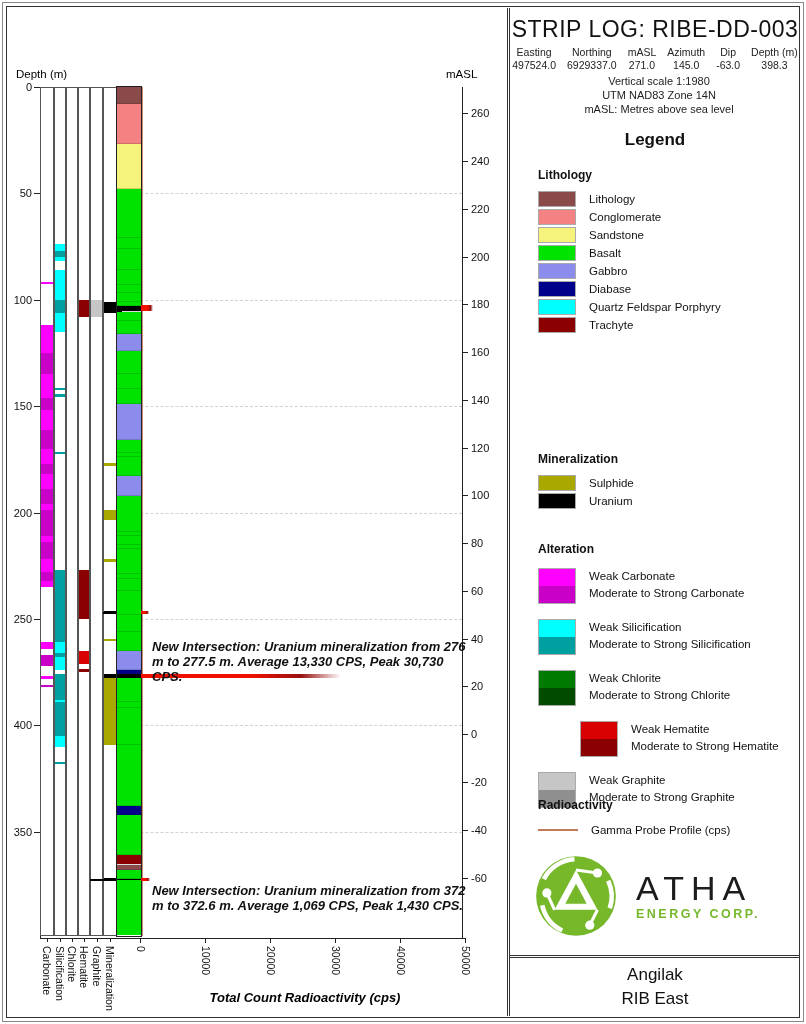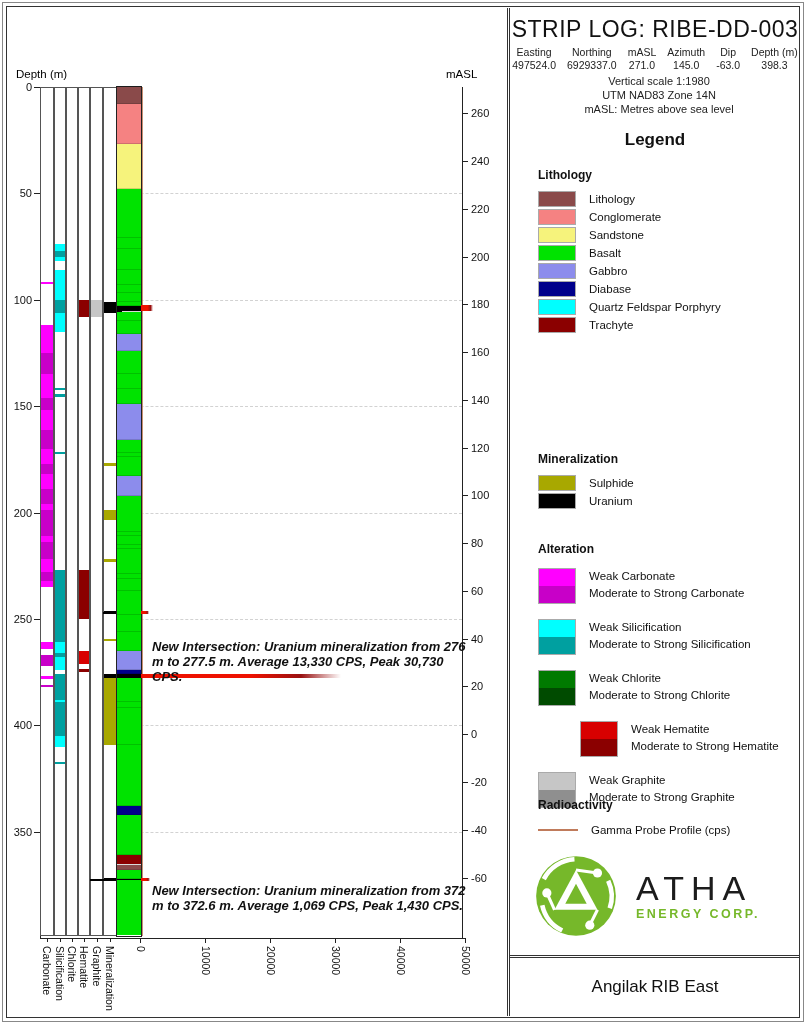--- a/index.html
+++ b/index.html
@@ -21,21 +21,21 @@
   .lrow{display:flex;align-items:center;gap:13px;margin-bottom:2px;}
   .lrow .lab{font-size:11.5px;color:#111;}
   .sechead{font-size:12px;font-weight:700;color:#111;}
   .altlab{font-size:11.5px;color:#111;line-height:17px;}
   #hdr-title{font-size:23px;letter-spacing:.5px;color:#111;text-align:center;}
   .fld{text-align:center;font-size:10.5px;color:#222;line-height:13px;}
   .note{font-size:11px;color:#222;text-align:center;line-height:14px;}
   #legend-title{font-size:17px;font-weight:700;text-align:center;color:#111;}
   #brandtxt .big{font-size:34px;letter-spacing:7px;color:#1c1c1c;line-height:34px;}
   #brandtxt .sub{font-size:12.5px;letter-spacing:2.5px;color:#76b82a;font-weight:700;margin-top:2px;}
-  #footer{position:absolute;left:0;right:0;bottom:0;height:58px;border-top:3px double #333;display:flex;align-items:center;justify-content:center;gap:4px;}
+  #footer{position:absolute;left:0;right:0;bottom:0;height:58px;border-top:3px double #333;display:flex;flex-direction:column;align-items:center;justify-content:center;gap:4px;}
   #footer div{font-size:17px;color:#111;}
 </style>
 </head>
 <body>
 
 <div id="page">
   <div class="frame"></div>
   <div class="frame2"></div>
 
   <div id="log">
@@ -106,20 +106,21 @@
       <div class="abs" style="left: 205px; top: 938px; width: 1px; height: 5px; background: rgb(34, 34, 34);"></div>
       <div class="abs vlabel" style="left: 200px; top: 946px; width: 12px; height: 44px;">10000</div>
       <div class="abs" style="left: 270px; top: 938px; width: 1px; height: 5px; background: rgb(34, 34, 34);"></div>
       <div class="abs vlabel" style="left: 265px; top: 946px; width: 12px; height: 44px;">20000</div>
       <div class="abs" style="left: 335px; top: 938px; width: 1px; height: 5px; background: rgb(34, 34, 34);"></div>
       <div class="abs vlabel" style="left: 330px; top: 946px; width: 12px; height: 44px;">30000</div>
       <div class="abs" style="left: 400px; top: 938px; width: 1px; height: 5px; background: rgb(34, 34, 34);"></div>
       <div class="abs vlabel" style="left: 395px; top: 946px; width: 12px; height: 44px;">40000</div>
       <div class="abs" style="left: 465px; top: 938px; width: 1px; height: 5px; background: rgb(34, 34, 34);"></div>
       <div class="abs vlabel" style="left: 460px; top: 946px; width: 12px; height: 44px;">50000</div>
+      <div class="abs" style="left: 160px; top: 990px; width: 290px; height: 18px; text-align: center; font-size: 13px; font-weight: 700; font-style: italic;">Total Count Radioactivity (cps)</div>
       <div class="abs" style="left: 40px; top: 87px; width: 14px; height: 849px; border: 1px solid rgb(85, 85, 85); box-sizing: border-box; background: rgb(255, 255, 255);"></div>
       <div class="abs" style="left: 47px; top: 938px; width: 1px; height: 4px; background: rgb(34, 34, 34);"></div>
       <div class="abs vlabel" style="left: 41px; top: 946px; width: 12px; height: 80px;">Carbonate</div>
       <div class="abs" style="left: 54px; top: 87px; width: 12px; height: 849px; border: 1px solid rgb(85, 85, 85); box-sizing: border-box; background: rgb(255, 255, 255);"></div>
       <div class="abs" style="left: 60px; top: 938px; width: 1px; height: 4px; background: rgb(34, 34, 34);"></div>
       <div class="abs vlabel" style="left: 54px; top: 946px; width: 12px; height: 80px;">Silicification</div>
       <div class="abs" style="left: 66px; top: 87px; width: 12px; height: 849px; border: 1px solid rgb(85, 85, 85); box-sizing: border-box; background: rgb(255, 255, 255);"></div>
       <div class="abs" style="left: 72px; top: 938px; width: 1px; height: 4px; background: rgb(34, 34, 34);"></div>
       <div class="abs vlabel" style="left: 66px; top: 946px; width: 12px; height: 80px;">Chlorite</div>
       <div class="abs" style="left: 78px; top: 87px; width: 12px; height: 849px; border: 1px solid rgb(85, 85, 85); box-sizing: border-box; background: rgb(255, 255, 255);"></div>

